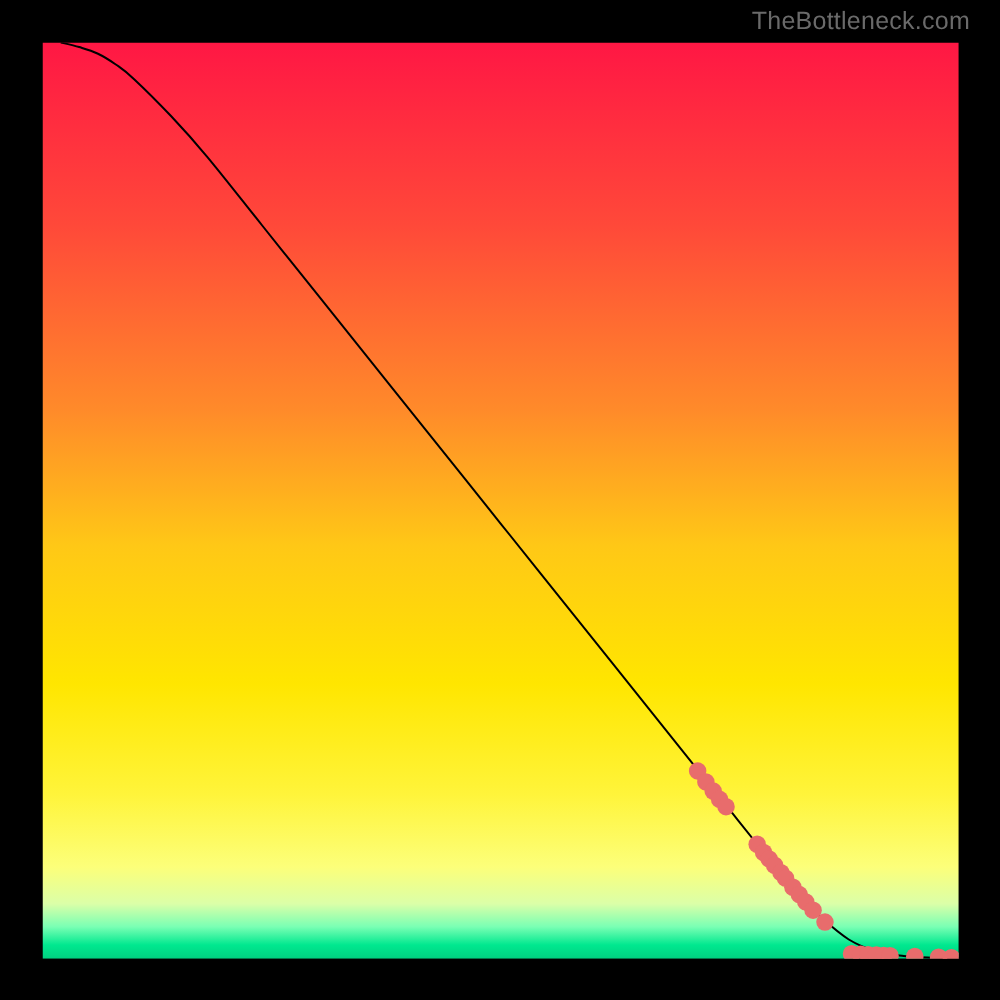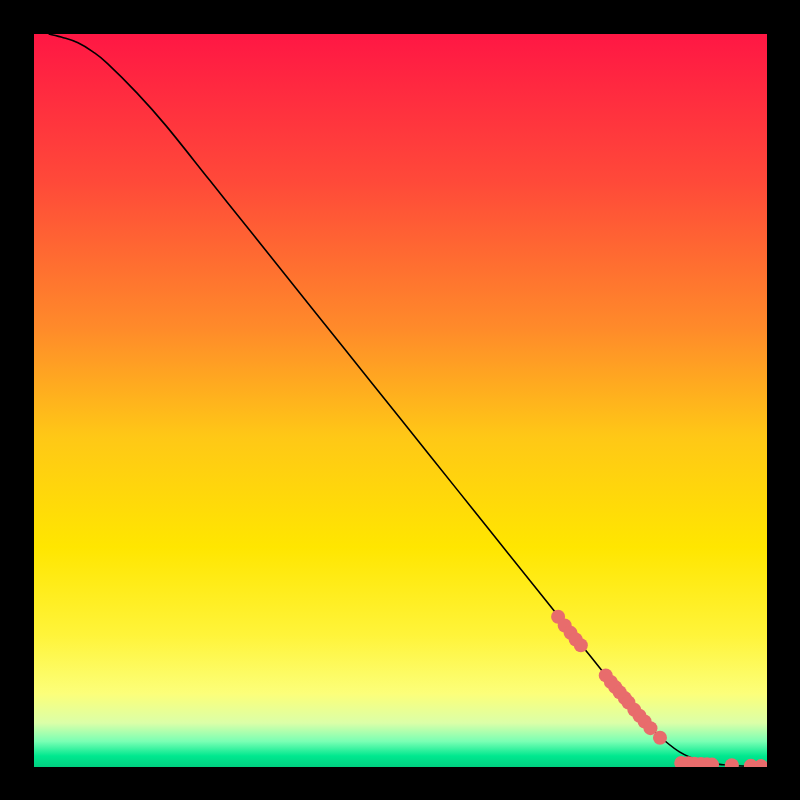--- a/index.html
+++ b/index.html
@@ -25,20 +25,21 @@
     top: 34px;
     width: 733px;
     height: 733px;
   }
 </style>
 </head>
 <body>
 
 <div class="frame">
 
+  <div class="attribution">TheBottleneck.com</div>
 
   <svg class="plot" viewBox="0 0 733 733" preserveAspectRatio="none">
     <defs>
       <linearGradient id="bg-grad" x1="0" y1="0" x2="0" y2="1">
           <stop offset="0%" stop-color="#ff1744"></stop>
           <stop offset="20%" stop-color="#ff4939"></stop>
           <stop offset="40%" stop-color="#ff8a2a"></stop>
           <stop offset="55.00000000000001%" stop-color="#ffc816"></stop>
           <stop offset="70%" stop-color="#ffe600"></stop>
           <stop offset="82%" stop-color="#fff43a"></stop>

